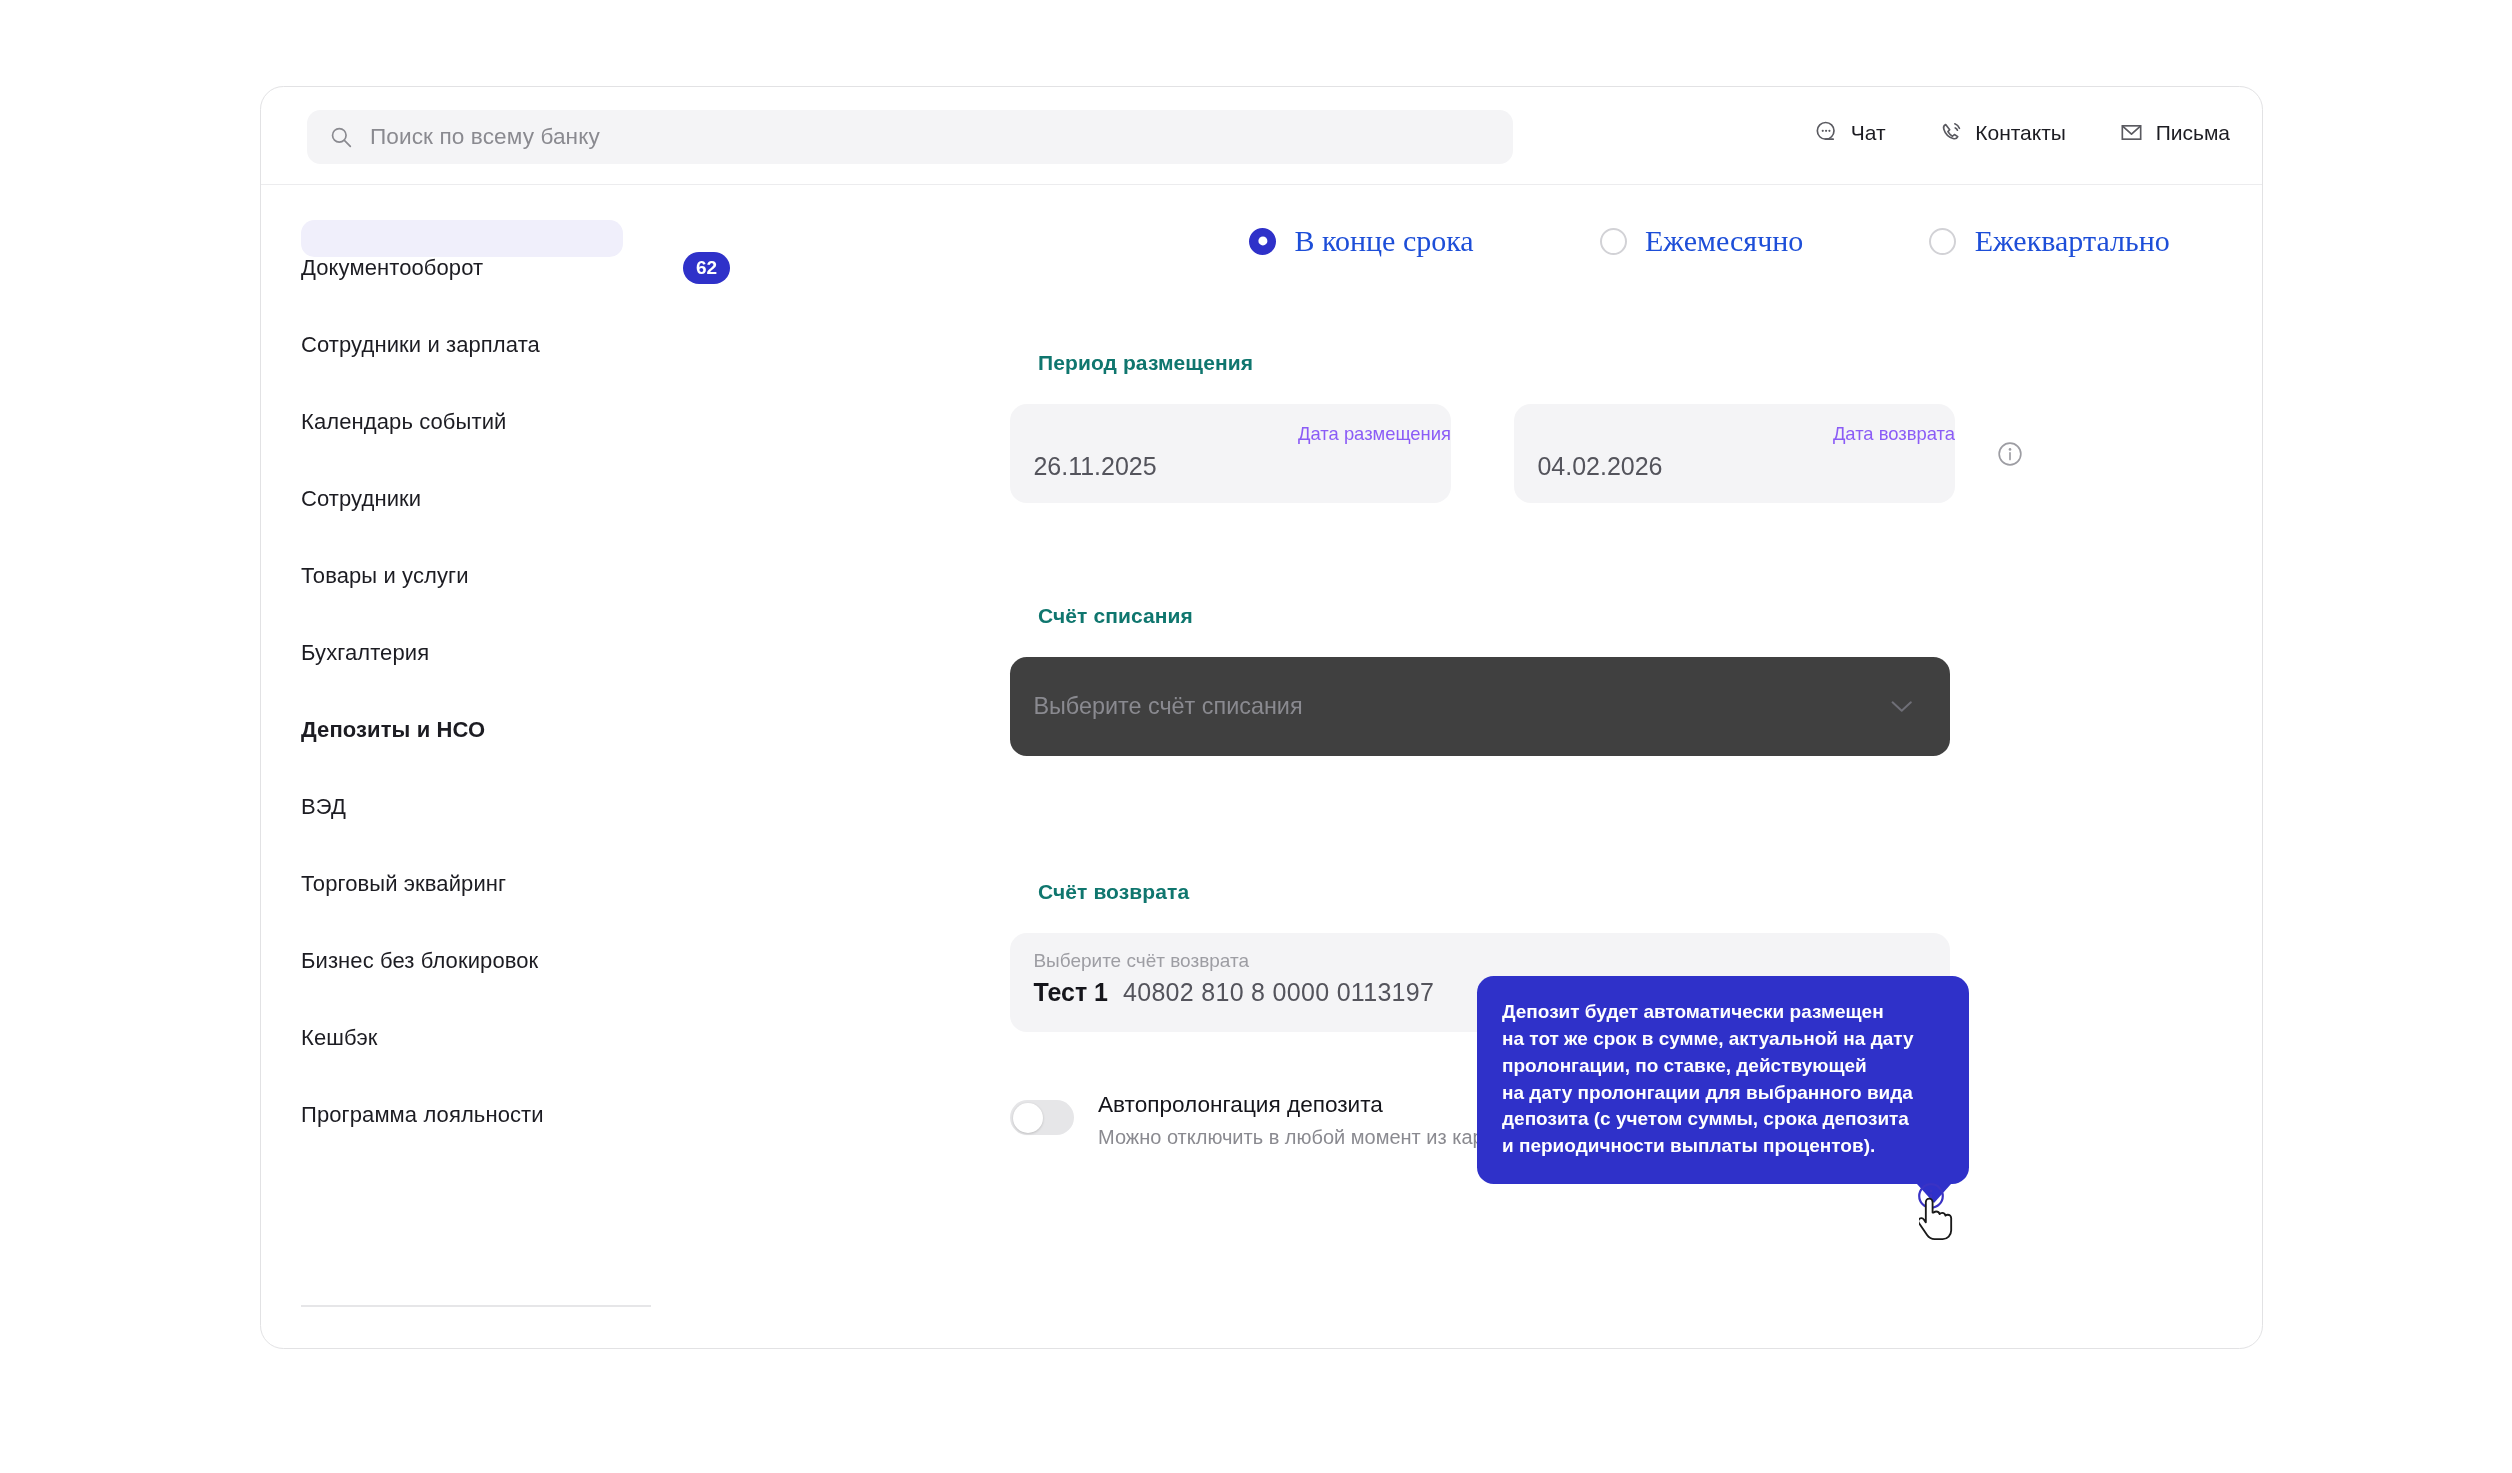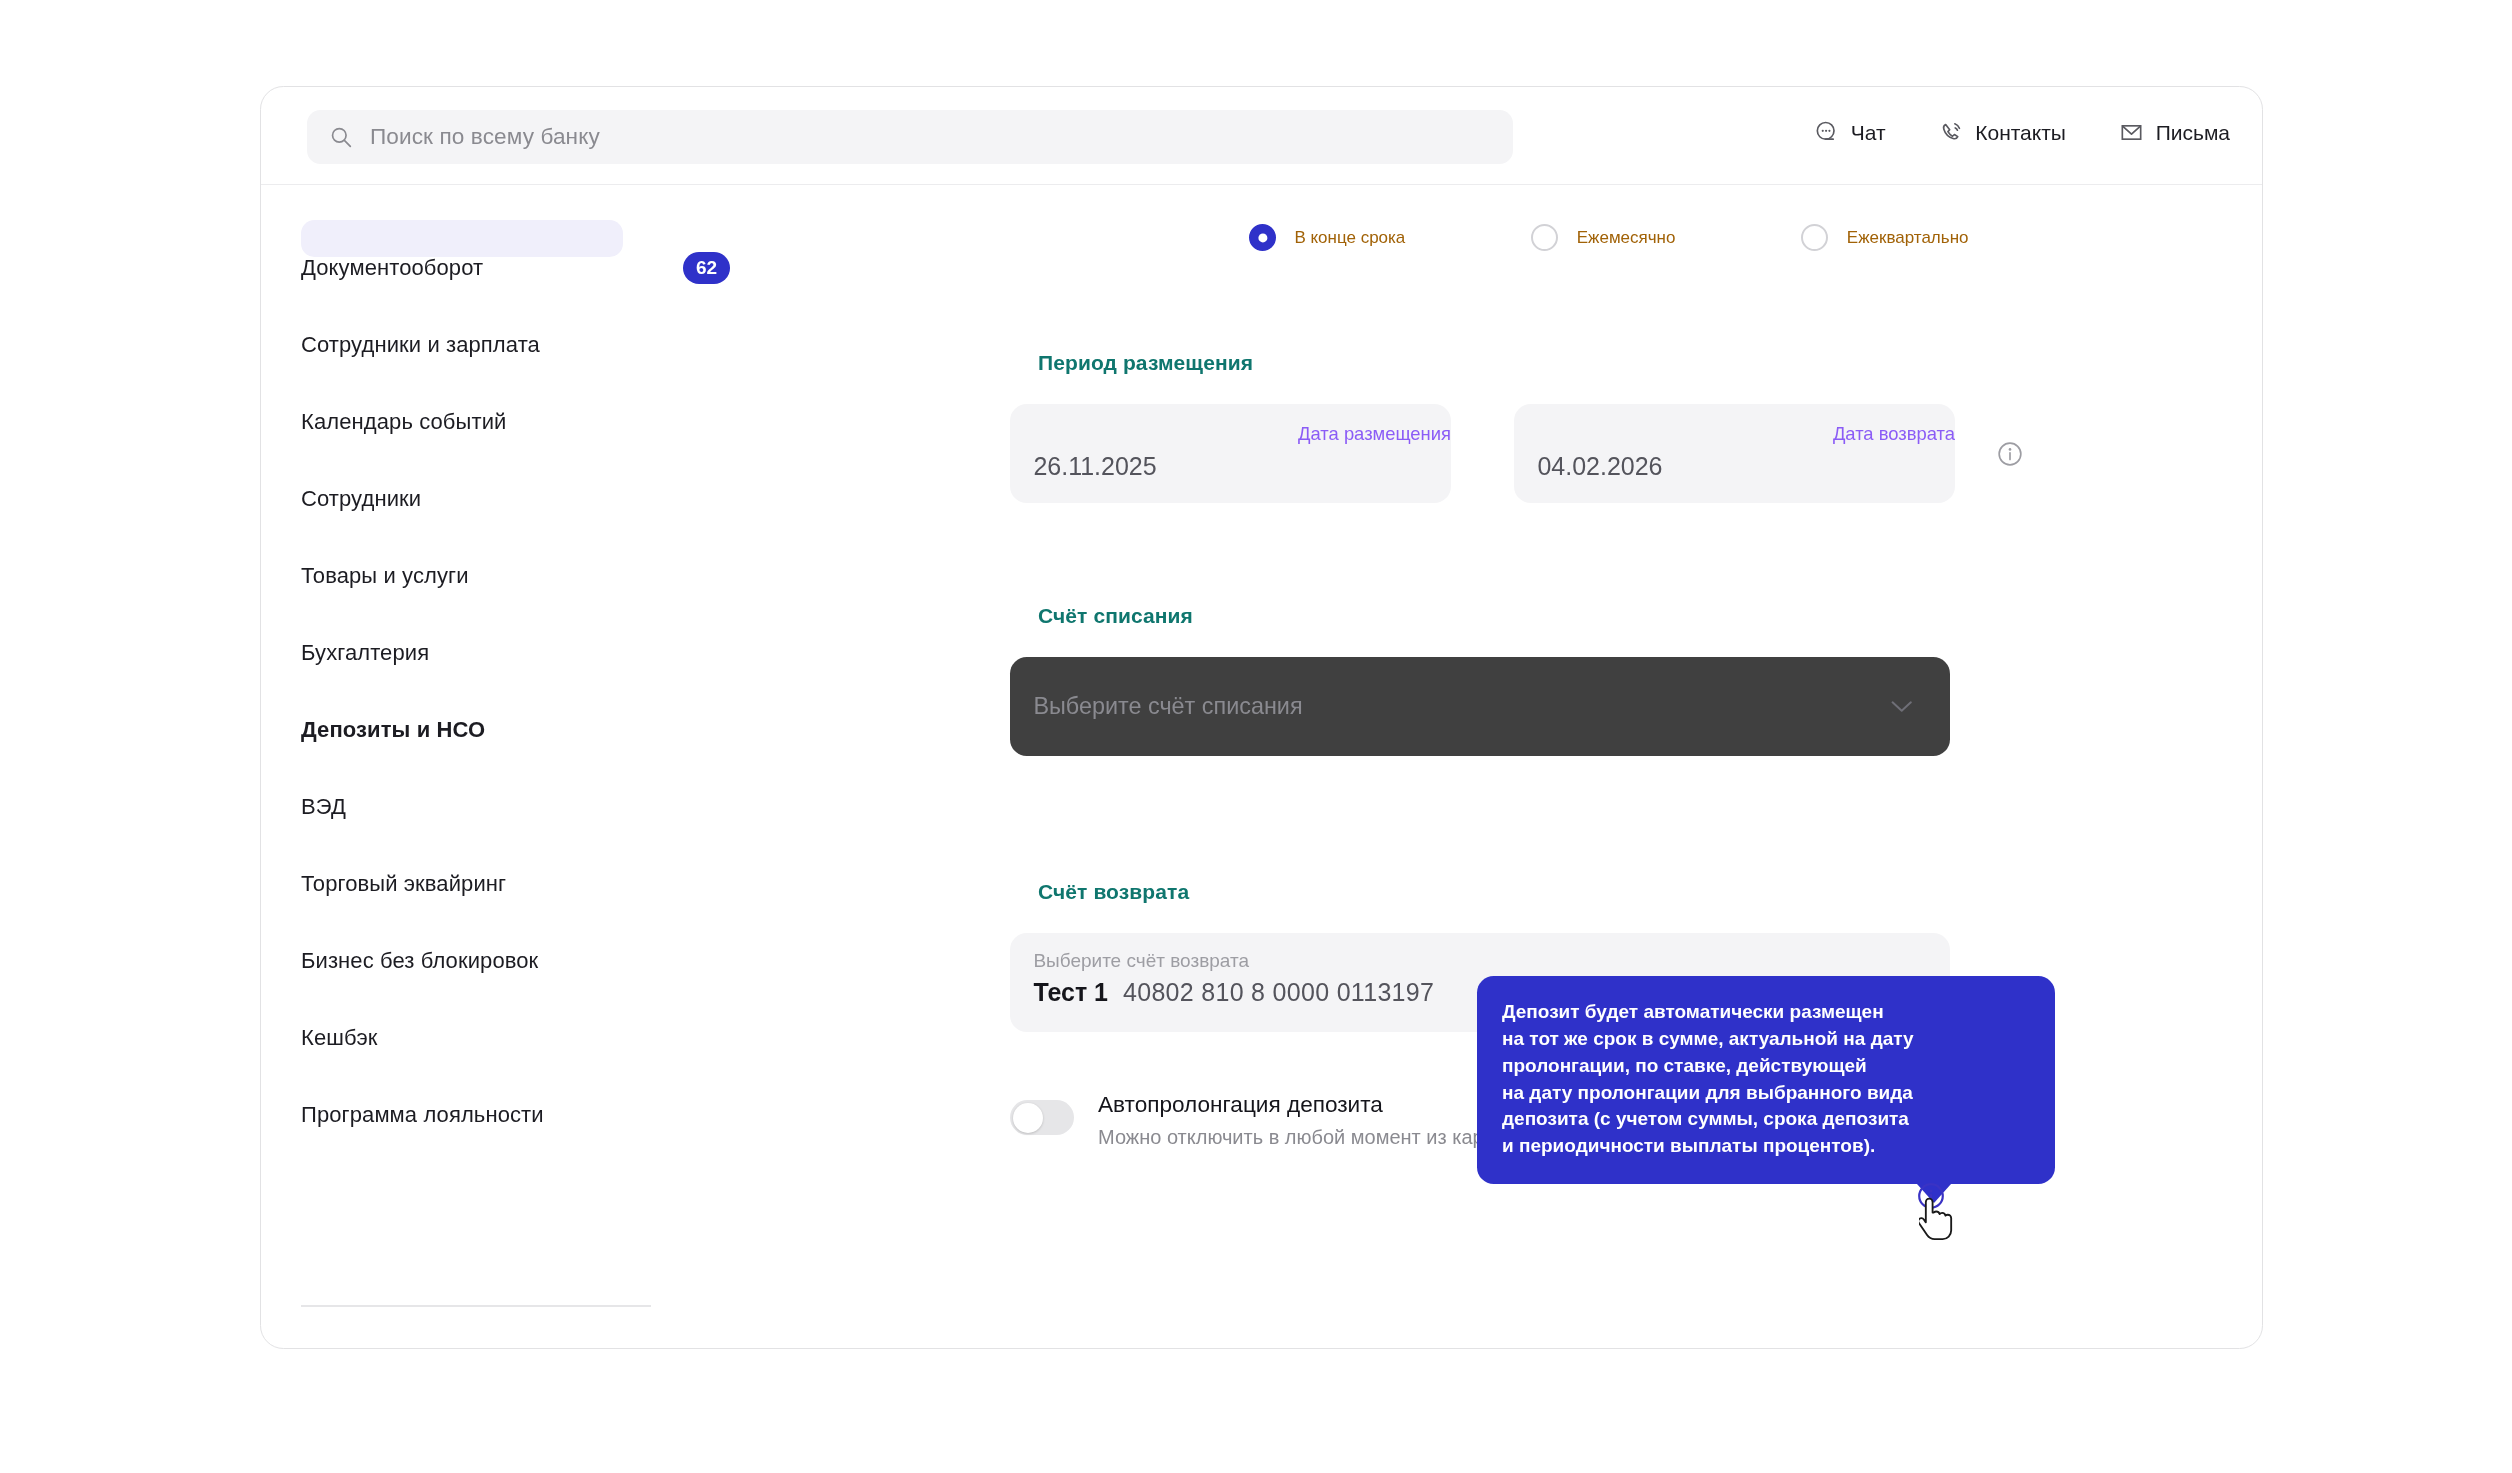--- a/index.html
+++ b/index.html
@@ -160,21 +160,21 @@
   }
   .radio-opt.selected .radio-dot::after {
     content: "";
     position: absolute;
     left: 50%; top: 50%;
     transform: translate(-50%, -50%);
     width: 9.2px; height: 9.2px;
     border-radius: 50%;
     background: #ffffff;
   }
-  .radio-label { font-size: 17px; color: #a16207; }
+  .radio-label { font-size: 30px; color: #1d4ed8; font-family: Liberation Serif, serif; }
 
   .field-label {
     font-size: 21px;
     font-weight: bold;
     color: #0f766e;
     letter-spacing: 0.1px;
     margin-left: 28px;
   }
 
   .sec-period { position: absolute; left: 247px; top: 166px; }
@@ -294,21 +294,21 @@
     position: absolute;
     left: 1654px; top: 1093px;
     width: 32px; height: 32px;
     cursor: pointer;
   }
 
   
   .tooltip {
     position: absolute;
     left: 1216px; top: 889px;
-    width: 578px;
+    width: 492px;
     background: #2f31c9;
     border-radius: 16.7px;
     padding: 22.6px 25px 24px 25px;
   }
   .tooltip-text {
     color: #ffffff;
     font-size: 19px;
     font-weight: bold;
     line-height: 1.42;
     white-space: pre-line;

